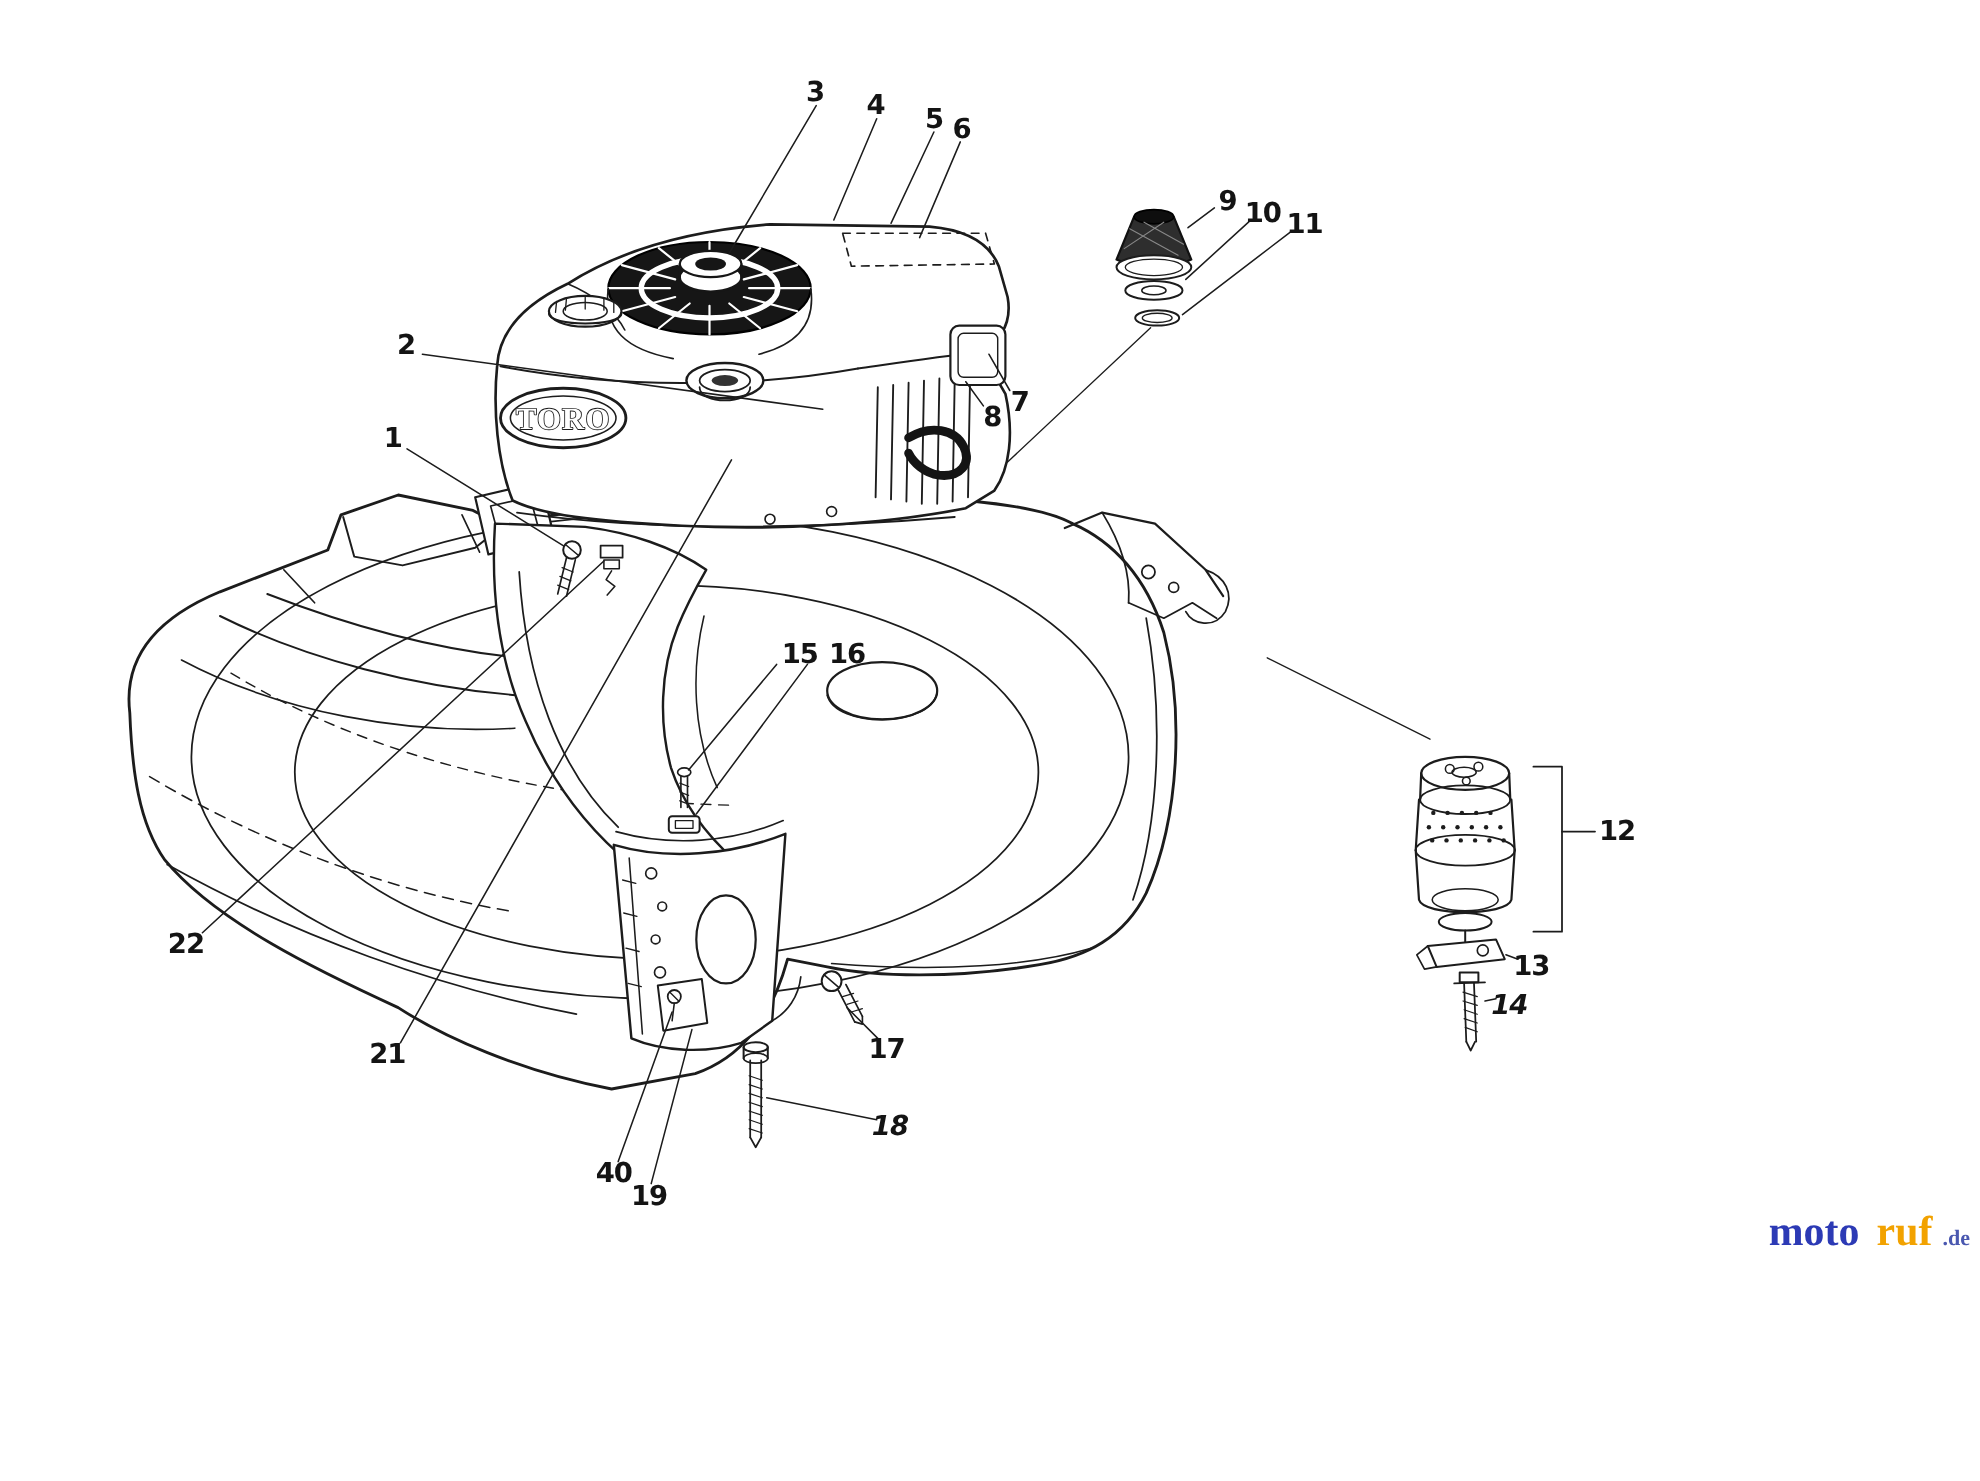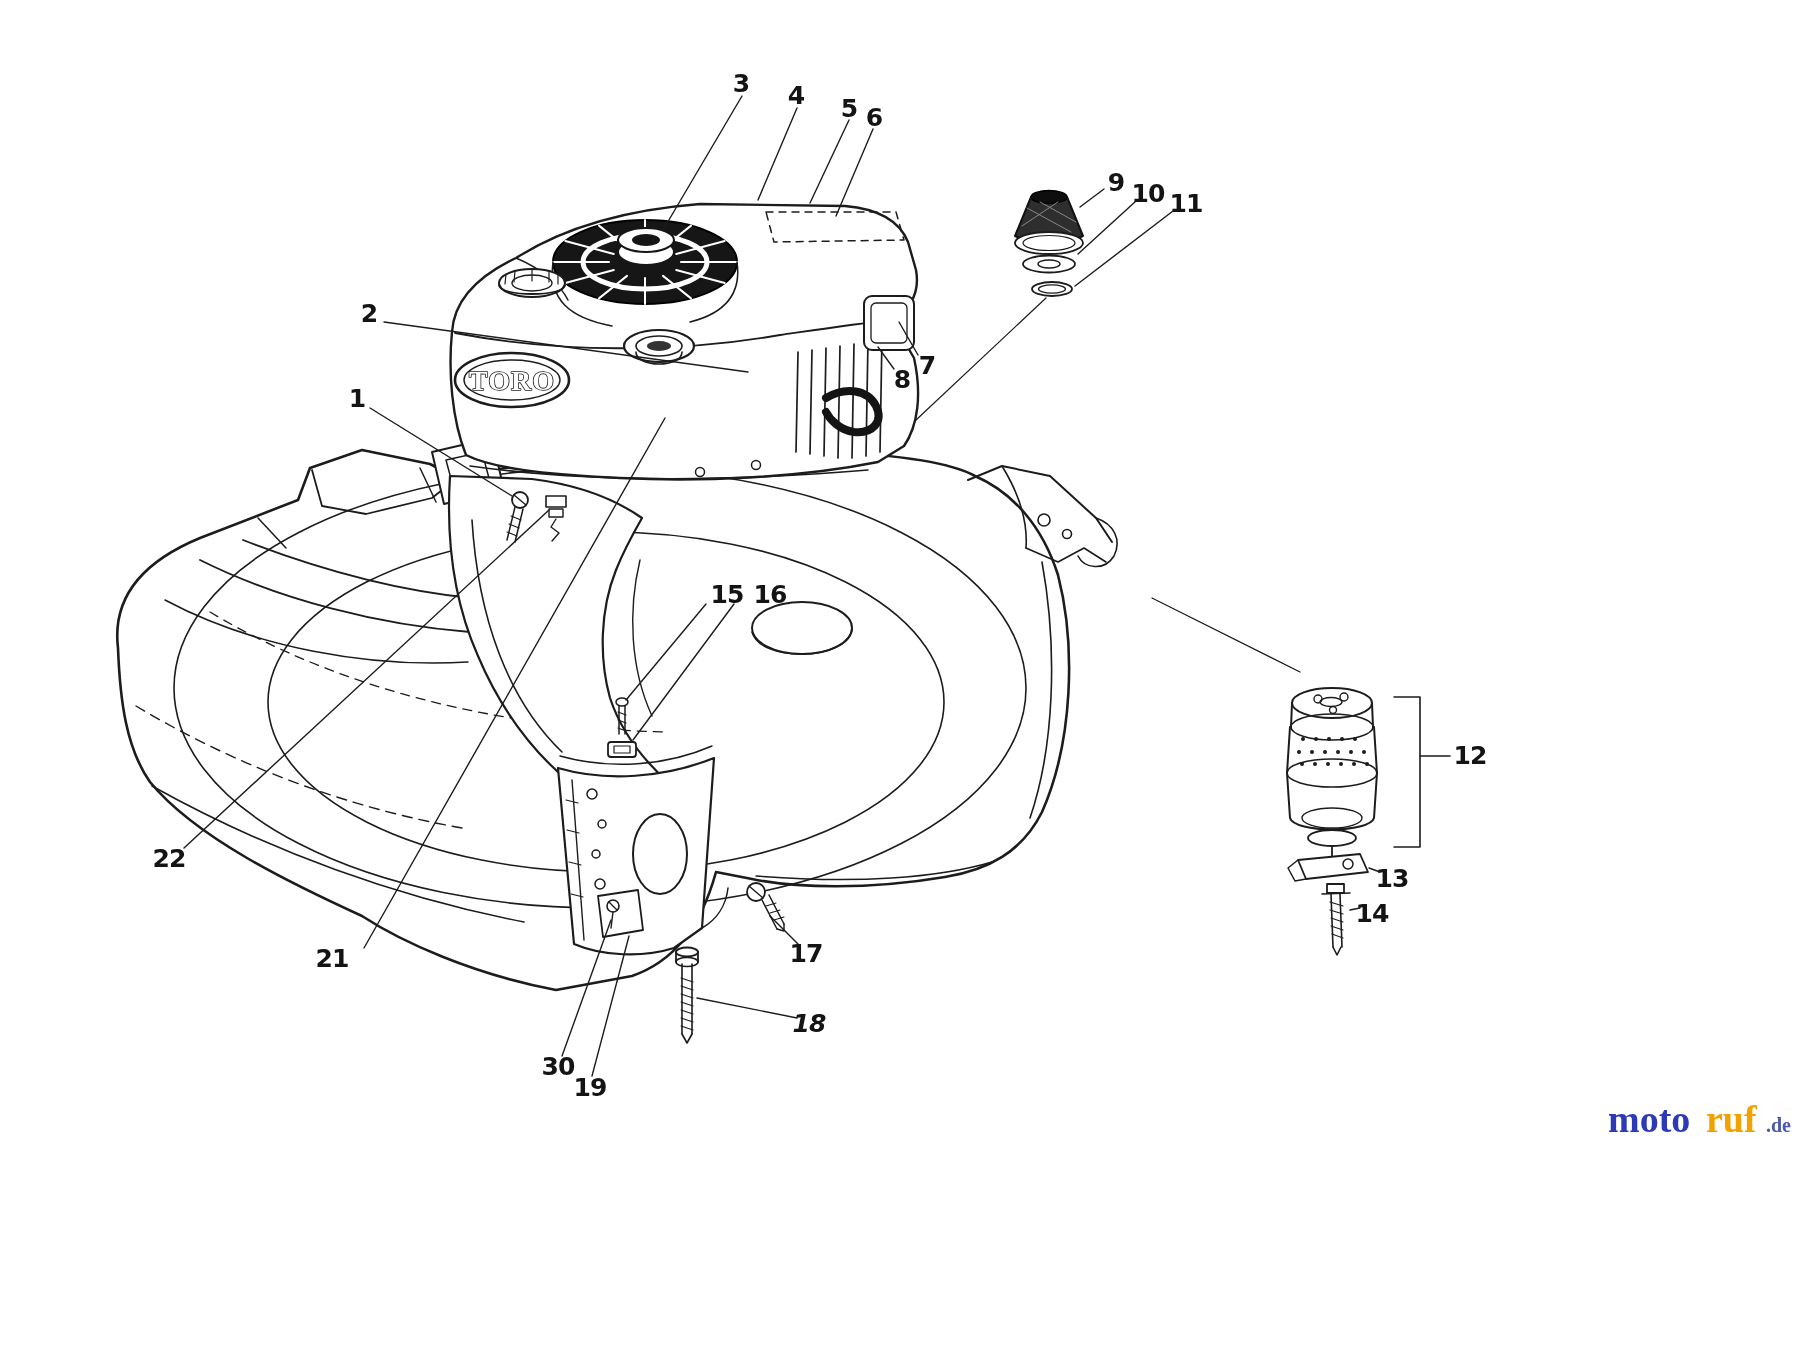--- a/index.html
+++ b/index.html
@@ -310,23 +310,23 @@
       <span class="callout" style="left: 796px; top: 95px;">4</span>
       <span class="callout" style="left: 849px; top: 108px;">5</span>
       <span class="callout" style="left: 874px; top: 117px;">6</span>
       <span class="callout" style="left: 927px; top: 365px;">7</span>
       <span class="callout" style="left: 902px; top: 379px;">8</span>
       <span class="callout" style="left: 1116px; top: 182px;">9</span>
       <span class="callout" style="left: 1148px; top: 193px;">10</span>
       <span class="callout" style="left: 1186px; top: 203px;">11</span>
       <span class="callout" style="left: 1470px; top: 755px;">12</span>
       <span class="callout" style="left: 1392px; top: 878px;">13</span>
-      <span class="callout" style="left: 1372px; top: 913px;">14</span>
+      <span class="callout" style="left: 1372px; top: 913px; font-style: italic;">14</span>
       <span class="callout" style="left: 705px; top: 594px; margin-left: 22px;">15</span>
       <span class="callout" style="left: 734px; top: 594px; margin-left: 36px;">16</span>
       <span class="callout" style="left: 806px; top: 953px;">17</span>
       <span class="callout" style="left: 809px; top: 1023px; font-style: italic;">18</span>
       <span class="callout" style="left: 590px; top: 1087px;">19</span>
-      <span class="callout" style="left: 558px; top: 1066px;">30</span>
-      <span class="callout" style="left: 332px; top: 958px; text-align: right;">21</span>
+      <span class="callout" style="left: 558px; top: 1066px;">40</span>
+      <span class="callout" style="left: 352px; top: 958px; text-align: right;">21</span>
       <span class="callout" style="left: 169px; top: 858px;">22</span>
     </div>
 </div>
 
 </body></html>

